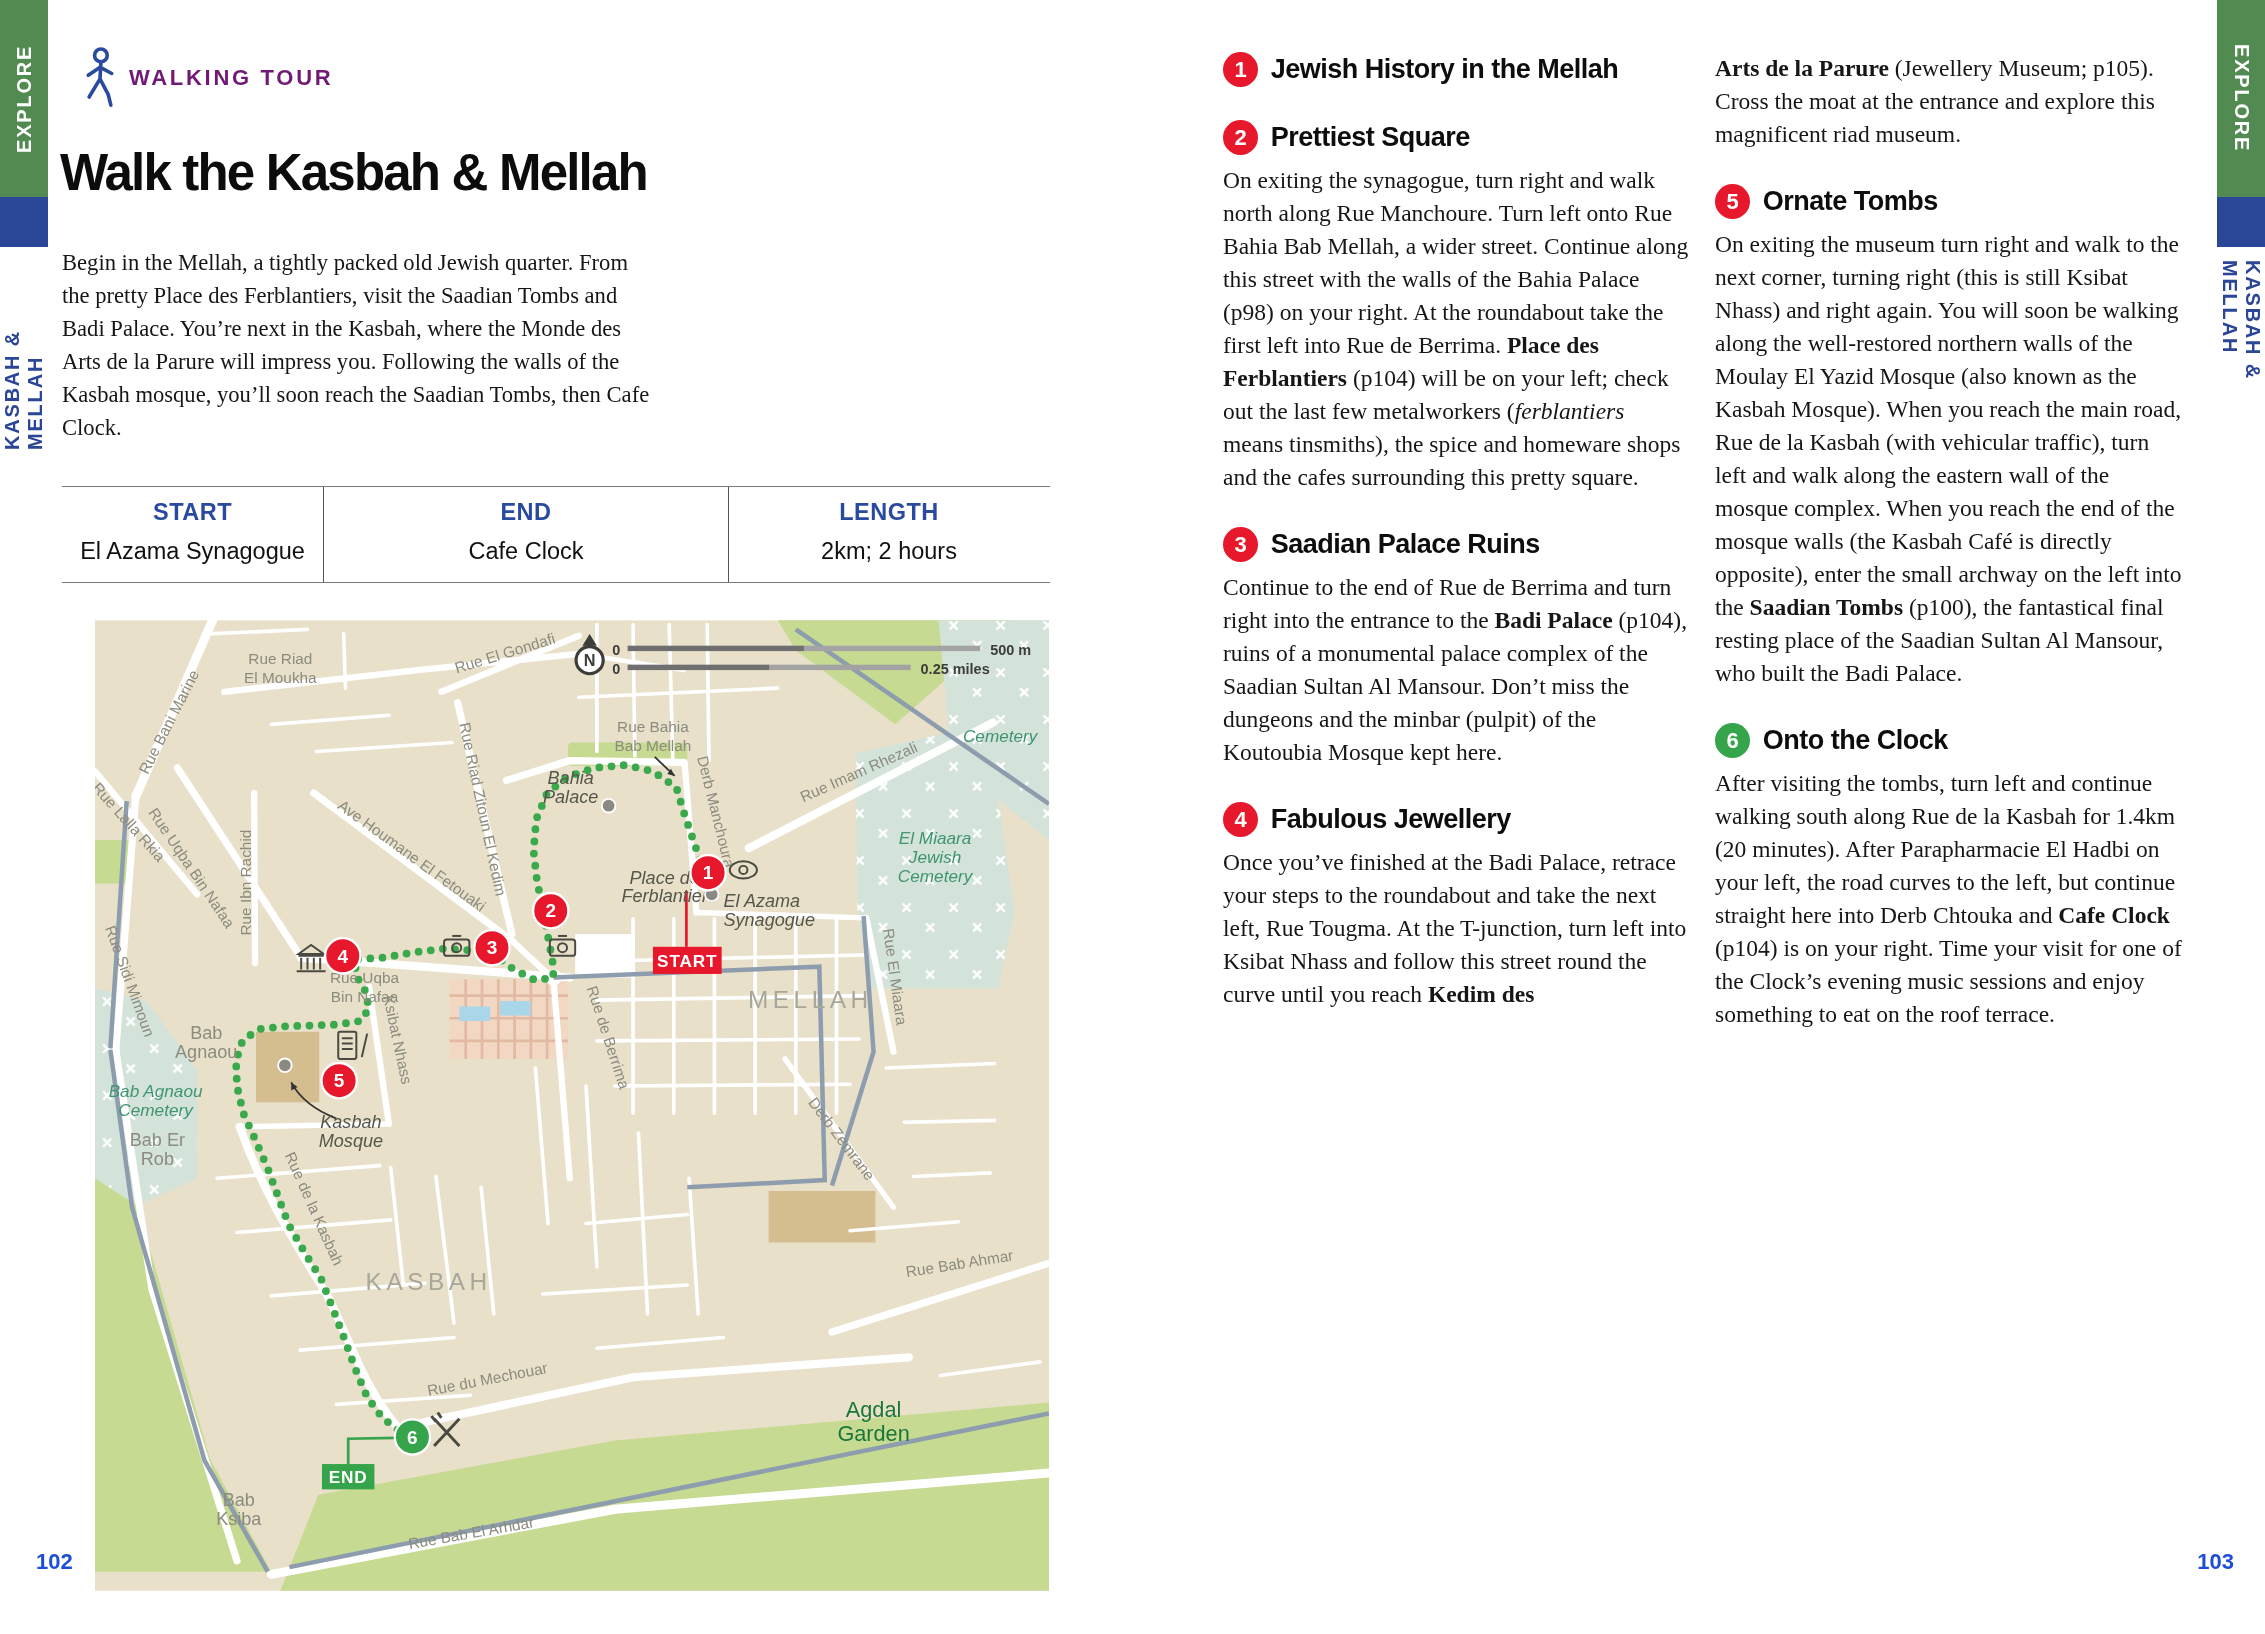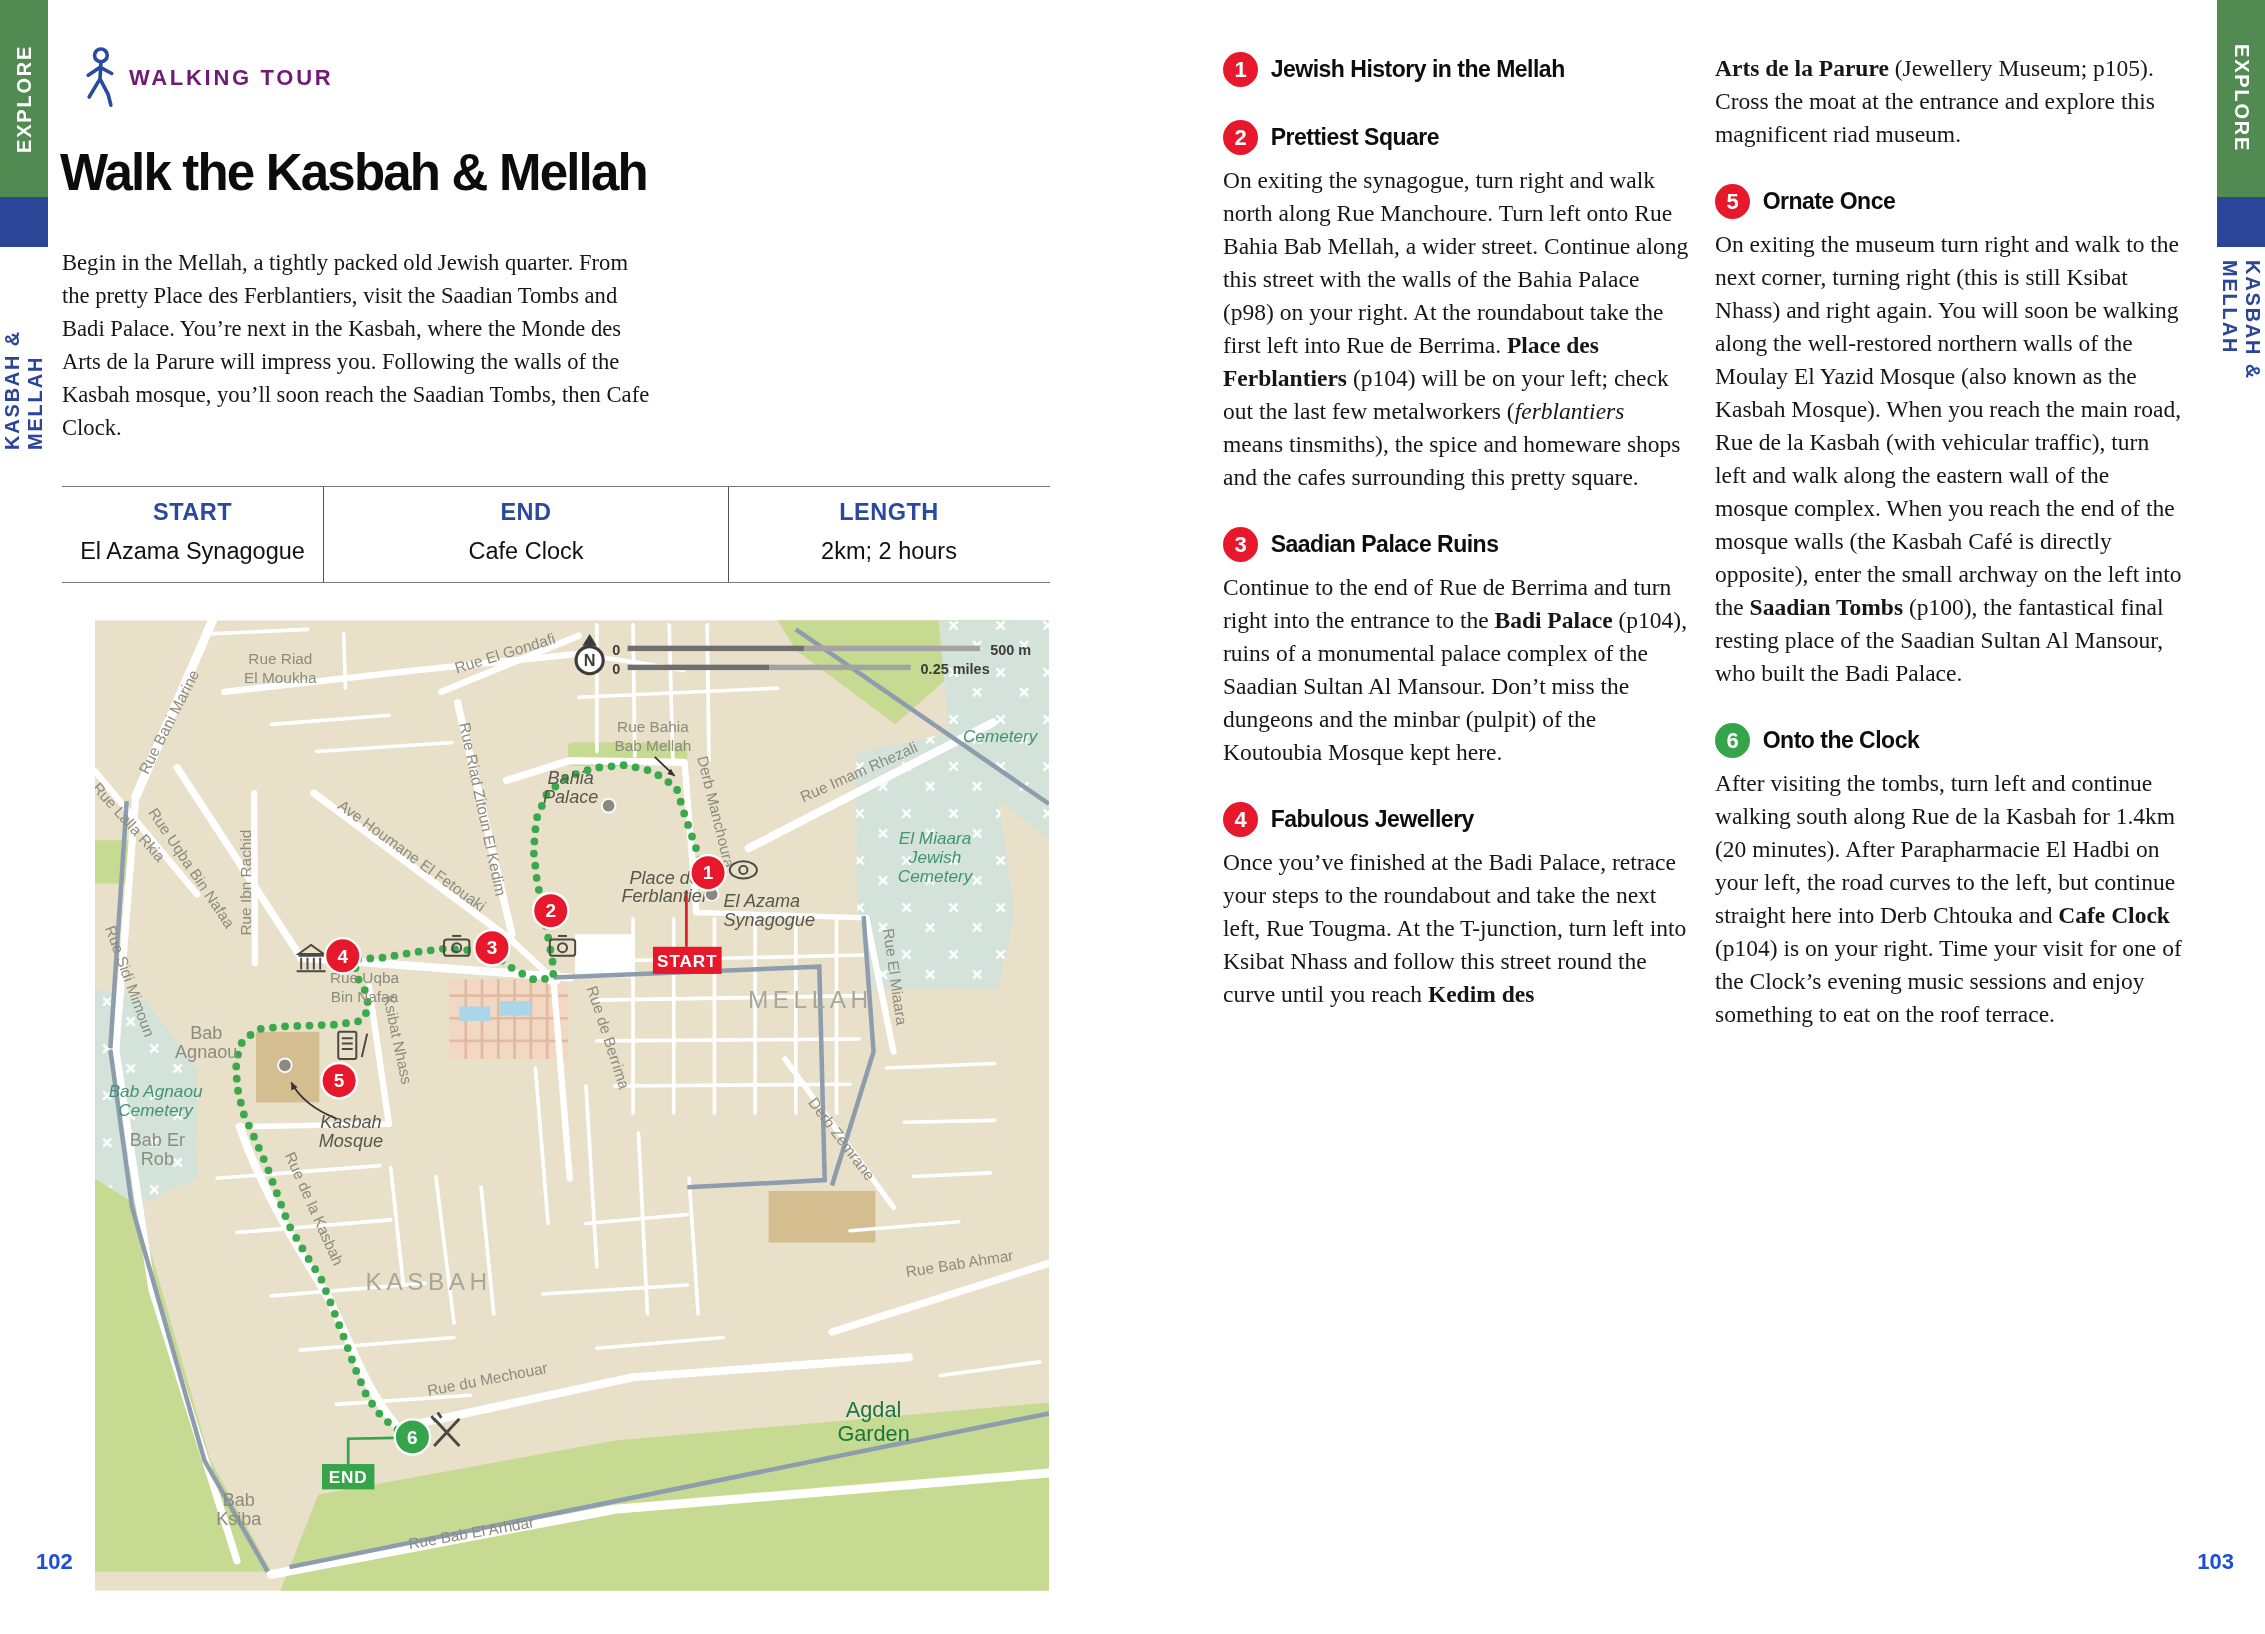--- a/index.html
+++ b/index.html
@@ -25,21 +25,21 @@
   .info-cell{text-align:center;padding:11.8px 0 16.3px;}
   .info-cell + .info-cell{border-left:1.8px solid #555;}
   .info-h{color:#2a4a9f;font-weight:bold;font-size:23.5px;letter-spacing:0.5px;}
   .info-v{color:#111;font-size:23.5px;margin-top:12.7px;}
   
   .col{position:absolute;top:52px;width:467px;}
   .sec-h{display:flex;align-items:center;gap:12.7px;margin:33px 0 9px 0;}
   .sec-h.first{margin-top:0;}
   .sec-num{min-width:35px;width:35px;height:35px;border-radius:50%;color:#fff;font-weight:bold;
            font-size:22px;display:flex;align-items:center;justify-content:center;}
-  .sec-title{font-weight:bold;font-size:23px;letter-spacing:-0.5px;color:#0d0d0d;}
+  .sec-title{font-weight:bold;font-size:27px;letter-spacing:-0.5px;color:#0d0d0d;}
   .sec-body{font-family:"Liberation Serif",serif;font-size:23.5px;line-height:33px;color:#161616;margin:0 0 5.4px 0;}
   .sec-body b{font-weight:bold;}
   
   text.ml{font-family:"Liberation Sans",sans-serif;}
   .st{fill:#8b8b7f;font-size:17px;}
   .bb{fill:#8b8b7f;font-size:20px;}
   .di{fill:#a7a79a;font-size:27px;letter-spacing:5px;}
   .si{fill:#55564c;font-size:20px;font-style:italic;}
   .ce{fill:#3f9472;font-size:19px;font-style:italic;}
   .ga{fill:#19763b;font-size:24px;font-family:"Liberation Serif",serif;}
@@ -427,21 +427,21 @@
       <div class="sec-h">
         <span class="sec-num" style="background: rgb(232, 24, 44);">4</span>
         <span class="sec-title">Fabulous Jewellery</span>
       </div>
       <p class="sec-body"><span>Once you’ve finished at the Badi Palace, retrace your steps to the roundabout and take the next left, Rue Tougma. At the T-junction, turn left into Ksibat Nhass and follow this street round the curve until you reach </span><b>Kedim des</b></p>
     </div>
   <div id="col2" class="col" style="left:1715px;">
     <p class="sec-body"><b>Arts de la Parure</b><span> (Jewellery Museum; p105). Cross the moat at the entrance and explore this magnificent riad museum.</span></p>
   <div class="sec-h">
         <span class="sec-num" style="background: rgb(232, 24, 44);">5</span>
-        <span class="sec-title">Ornate Once</span>
+        <span class="sec-title">Ornate Tombs</span>
       </div>
       <p class="sec-body"><span>On exiting the museum turn right and walk to the next corner, turning right (this is still Ksibat Nhass) and right again. You will soon be walking along the well-restored northern walls of the Moulay El Yazid Mosque (also known as the Kasbah Mosque). When you reach the main road, Rue de la Kasbah (with vehicular traffic), turn left and walk along the eastern wall of the mosque complex. When you reach the end of the mosque walls (the Kasbah Café is directly opposite), enter the small archway on the left into the </span><b>Saadian Tombs</b><span> (p100), the fantastical final resting place of the Saadian Sultan Al Mansour, who built the Badi Palace.</span></p>
       <div class="sec-h">
         <span class="sec-num" style="background: rgb(54, 164, 74);">6</span>
         <span class="sec-title">Onto the Clock</span>
       </div>
       <p class="sec-body"><span>After visiting the tombs, turn left and continue walking south along Rue de la Kasbah for 1.4km (20 minutes). After Parapharmacie El Hadbi on your left, the road curves to the left, but continue straight here into Derb Chtouka and </span><b>Cafe Clock</b><span> (p104) is on your right. Time your visit for one of the Clock’s evening music sessions and enjoy something to eat on the roof terrace.</span></p>
     </div>
 
 </div>

